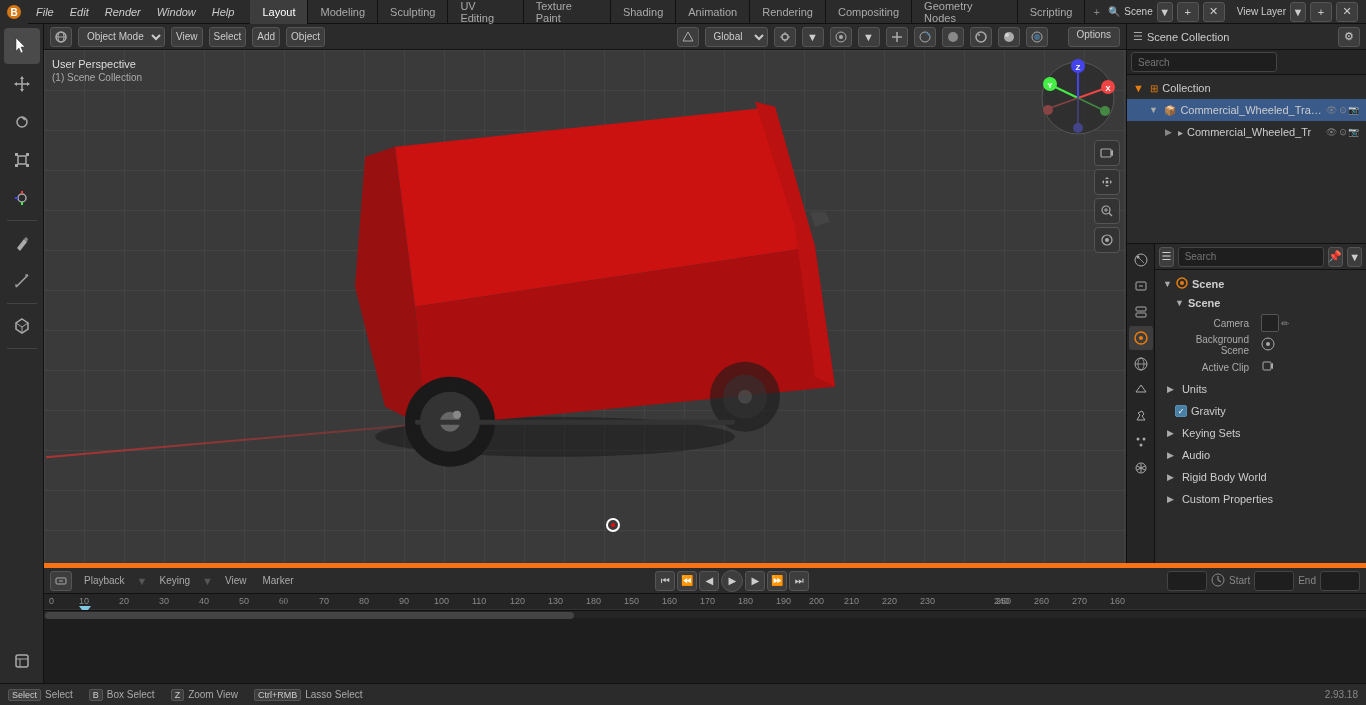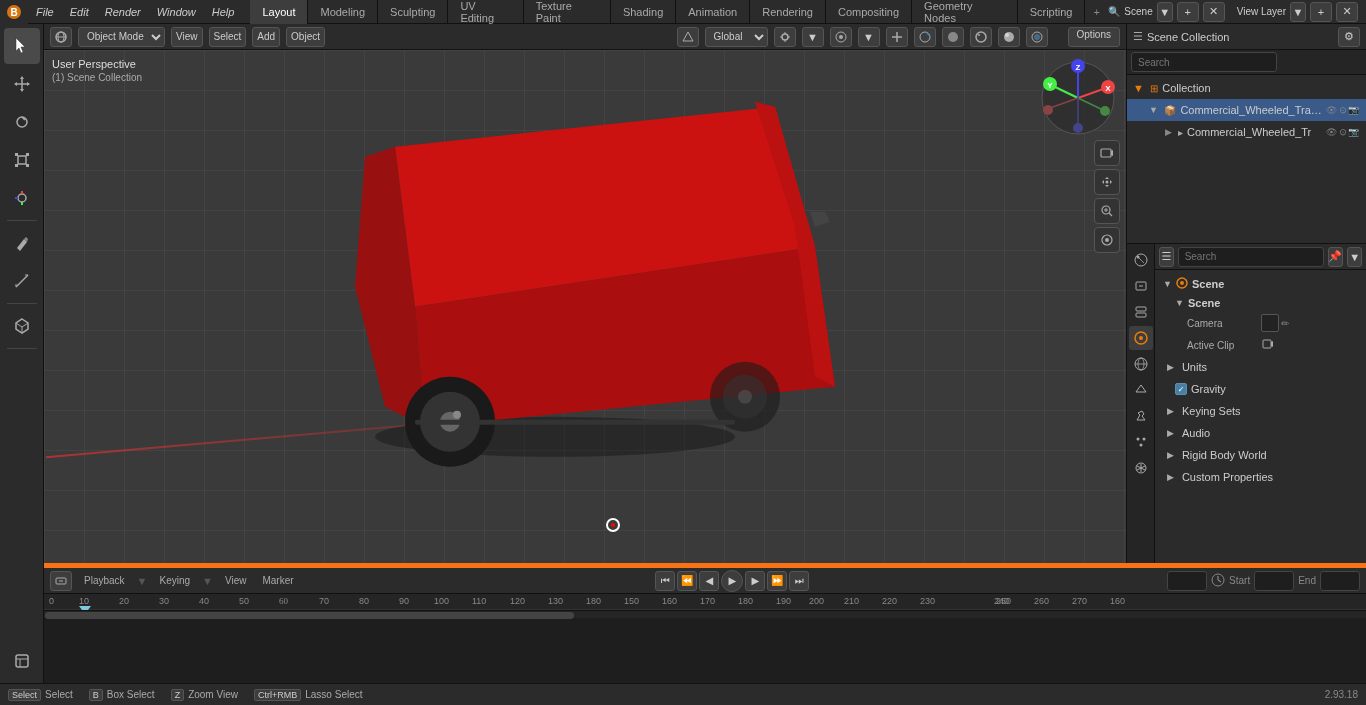--- a/index.html
+++ b/index.html
@@ -371,21 +371,21 @@
       display: flex;
       align-items: center;
       height: 22px;
       padding: 0 4px 0 16px;
       gap: 4px;
     }
     .prop-label {
       color: #aaa;
       font-size: 10px;
       flex: 1;
-      text-align: left;
+      text-align: right;
       padding-right: 8px;
     }
     .prop-value {
       flex: 1.5;
       display: flex;
       align-items: center;
       gap: 2px;
     }
     .prop-color-swatch {
       width: 18px;
@@ -1042,20 +1042,31 @@
                   </div>
 
                   <div class="prop-row">
                     <span class="prop-label">Camera</span>
                     <div class="prop-value">
                       <div class="prop-color-swatch" style="background:#222;"></div>
                       <span class="prop-eyedropper">✏</span>
                     </div>
                   </div>
 
+                  <div class="prop-row">
+                    <span class="prop-label">Background Scene</span>
+                    <div class="prop-value">
+                      <span style="color:#888;font-size:14px;">
+                        <svg width="14" height="14" viewBox="0 0 14 14">
+                            <circle cx="7" cy="7" r="6" fill="none" stroke="#aaa" stroke-width="1"></circle>
+                            <circle cx="7" cy="7" r="2" fill="#aaa"></circle>
+                          </svg>
+                      </span>
+                    </div>
+                  </div>
 
                   <div class="prop-row">
                     <span class="prop-label">Active Clip</span>
                     <div class="prop-value">
                       <span style="color:#888;font-size:14px;">
                         <svg width="14" height="14" viewBox="0 0 14 14">
                             <rect x="2" y="3" width="8" height="8" rx="1" fill="none" stroke="#aaa" stroke-width="1"></rect>
                             <polygon points="10,5 12,4 12,10 10,9" fill="#aaa"></polygon>
                           </svg>
                       </span>

